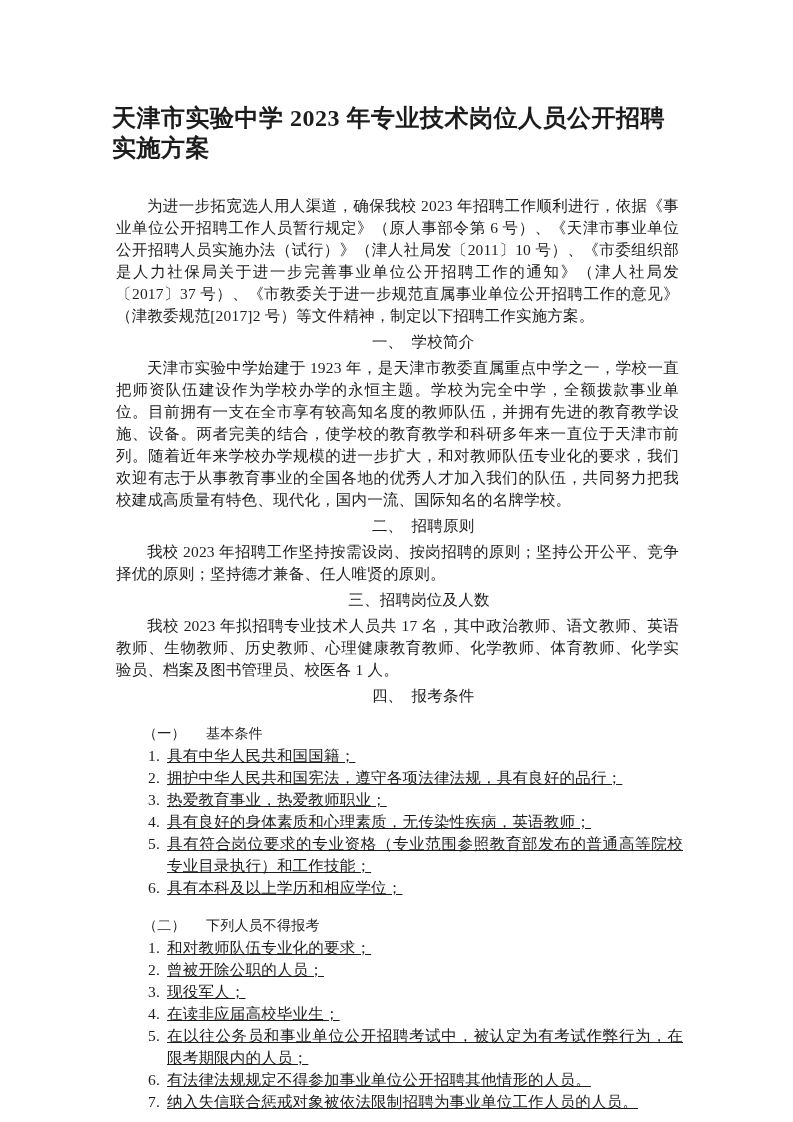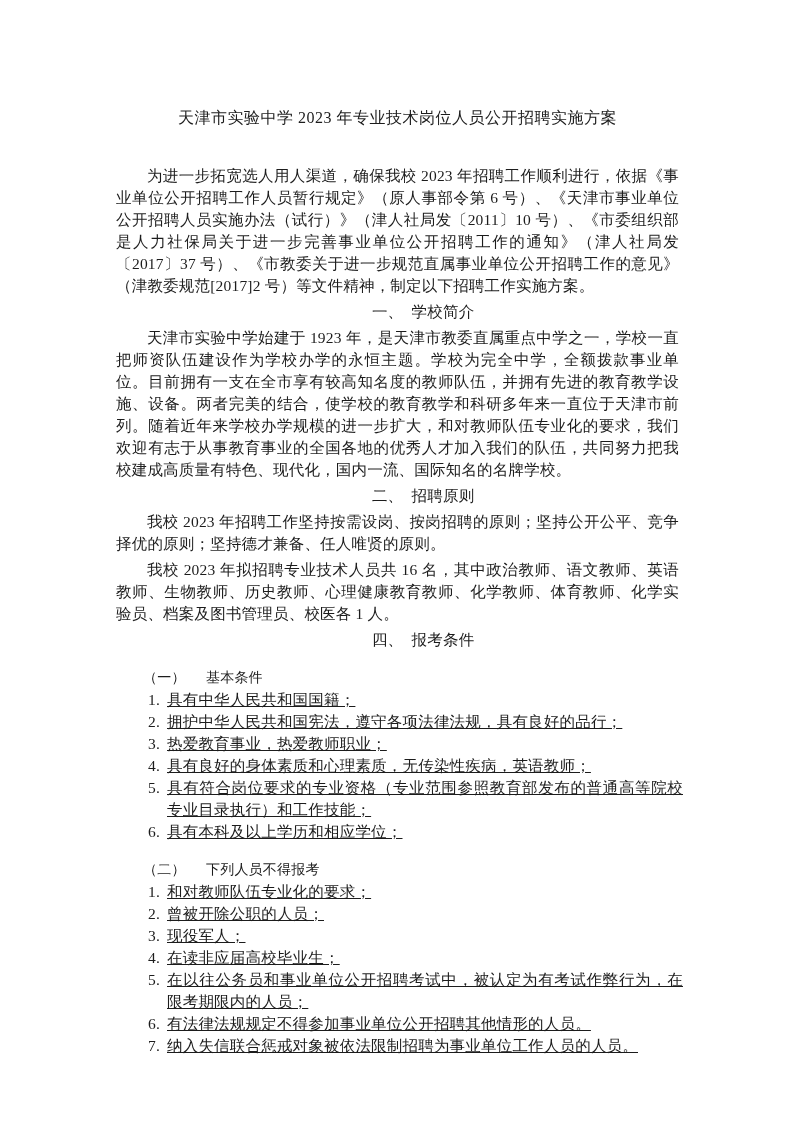--- a/index.html
+++ b/index.html
@@ -13,24 +13,24 @@
     height: 1122px;
     background: #ffffff;
     box-sizing: border-box;
     padding: 103px 110px 0 112px;
     font-family: "Liberation Serif", "DejaVu Serif", serif;
     color: #1c1c1c;
     overflow: hidden;
   }
   .doc-title {
     margin: 0 0 32px 0;
-    font-size: 16px;
-    font-weight: normal;
+    font-size: 24px;
+    font-weight: bold;
     line-height: 30px;
-    text-align: center;
+    text-align: left;
     letter-spacing: 0.5px;
   }
   .para {
     margin: 4px;
     font-size: 15.5px;
     line-height: 22px;
     text-align: justify;
     letter-spacing: 0.2px;
   }
   .indent {
@@ -87,21 +87,24 @@
   <div class="sec-heading">
     <span class="sec-num tab">一、</span><span>学校简介</span>
   </div>
   <p class="para indent">天津市实验中学始建于 1923 年，是天津市教委直属重点中学之一，学校一直把师资队伍建设作为学校办学的永恒主题。学校为完全中学，全额拨款事业单位。目前拥有一支在全市享有较高知名度的教师队伍，并拥有先进的教育教学设施、设备。两者完美的结合，使学校的教育教学和科研多年来一直位于天津市前列。随着近年来学校办学规模的进一步扩大，和对教师队伍专业化的要求，我们欢迎有志于从事教育事业的全国各地的优秀人才加入我们的队伍，共同努力把我校建成高质量有特色、现代化，国内一流、国际知名的名牌学校。</p>
 
   <div class="sec-heading">
     <span class="sec-num tab">二、</span><span>招聘原则</span>
   </div>
   <p class="para indent">我校 2023 年招聘工作坚持按需设岗、按岗招聘的原则；坚持公开公平、竞争择优的原则；坚持德才兼备、任人唯贤的原则。</p>
 
-  <p class="para indent">我校 2023 年拟招聘专业技术人员共 16 名，其中政治教师、语文教师、英语教师、生物教师、历史教师、心理健康教育教师、化学教师、体育教师、化学实验员、档案及图书管理员、校医各 1 人。</p>
+  <div class="sec-heading">
+    <span class="sec-num">三、</span><span>招聘岗位及人数</span>
+  </div>
+  <p class="para indent">我校 2023 年拟招聘专业技术人员共 17 名，其中政治教师、语文教师、英语教师、生物教师、历史教师、心理健康教育教师、化学教师、体育教师、化学实验员、档案及图书管理员、校医各 1 人。</p>
 
   <div class="sec-heading">
     <span class="sec-num tab">四、</span><span>报考条件</span>
   </div>
 
   <div class="sub-heading">
     <span class="sub-num">（一）</span><span>基本条件</span>
   </div>
 
   <div class="list-item">

